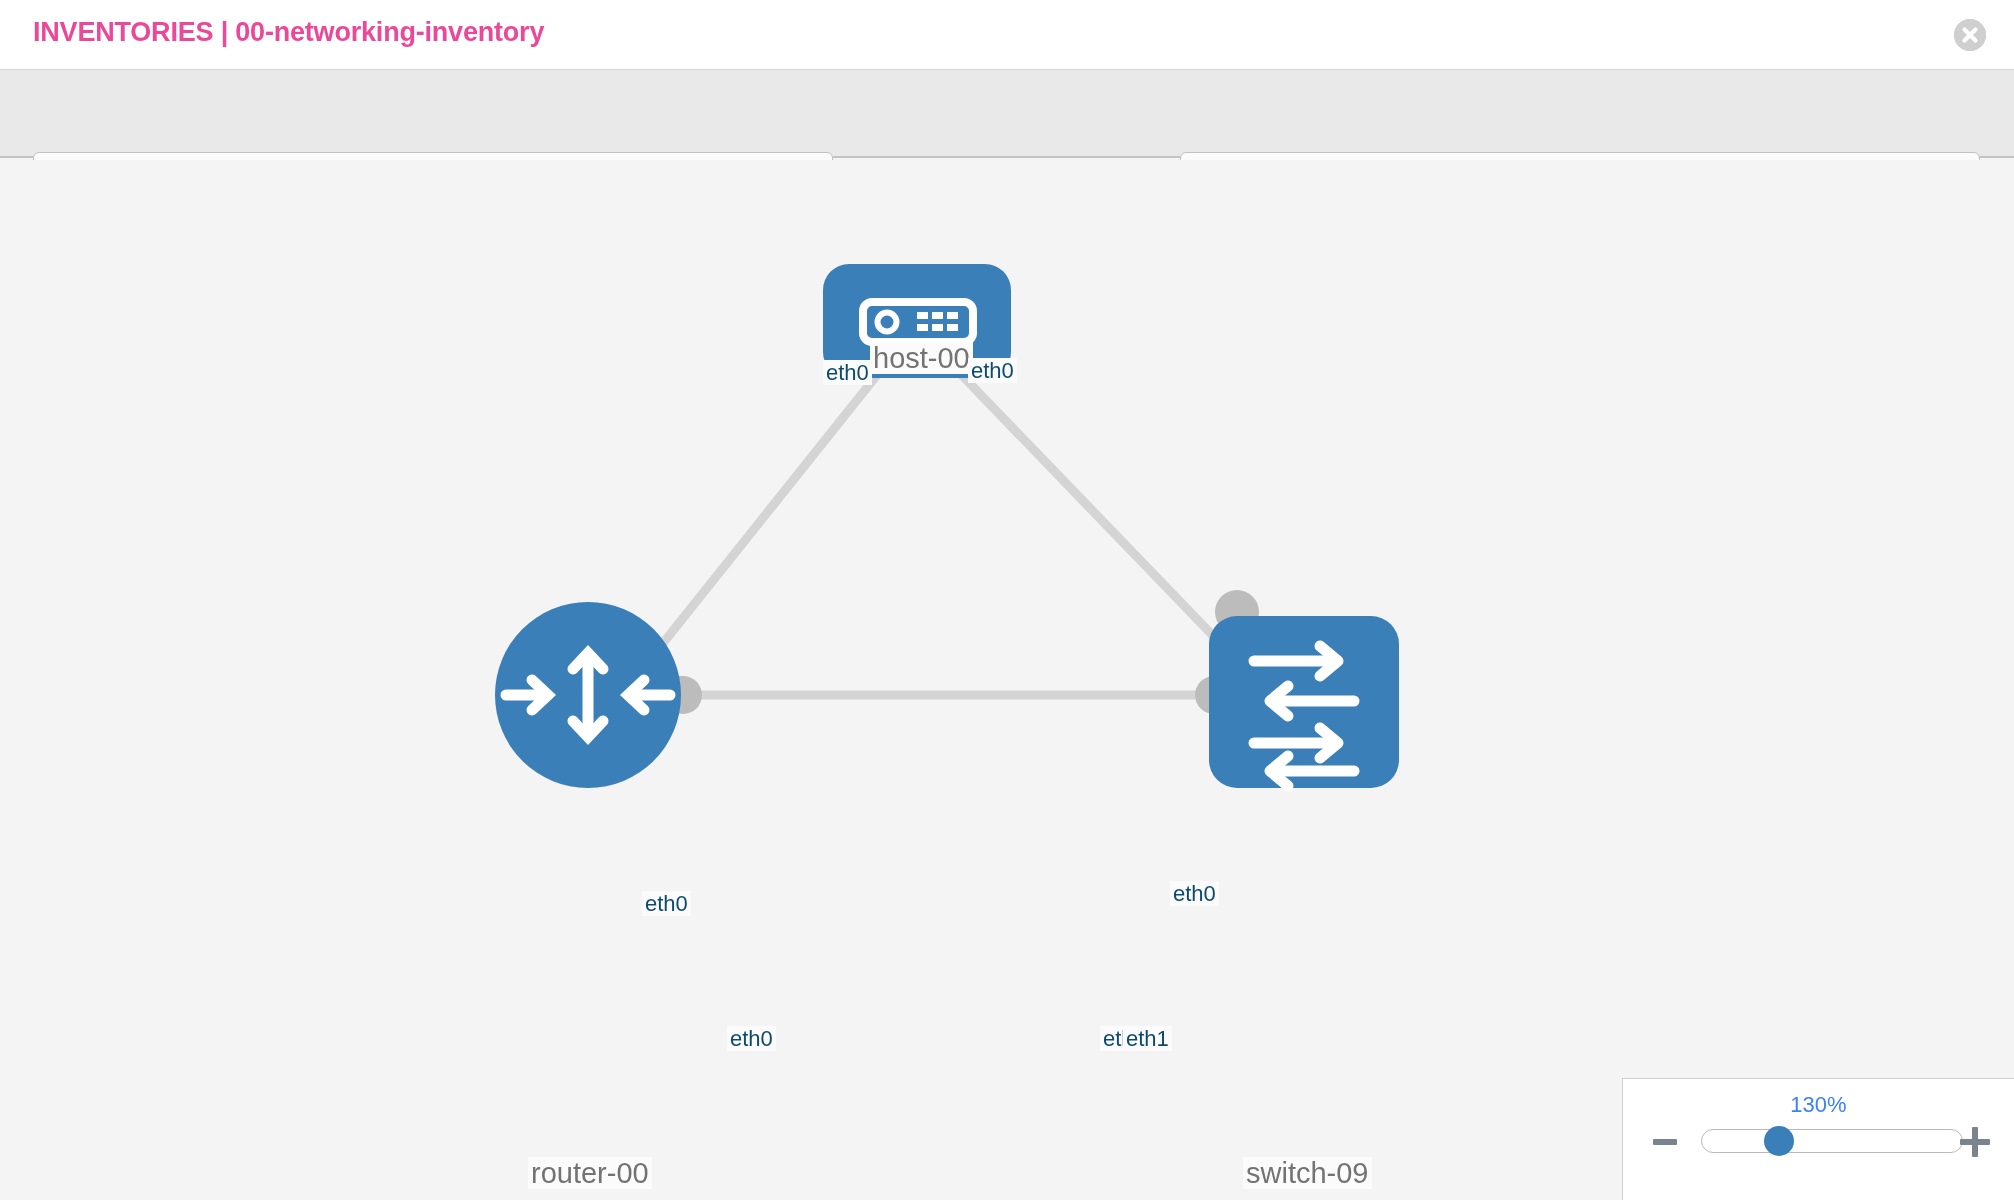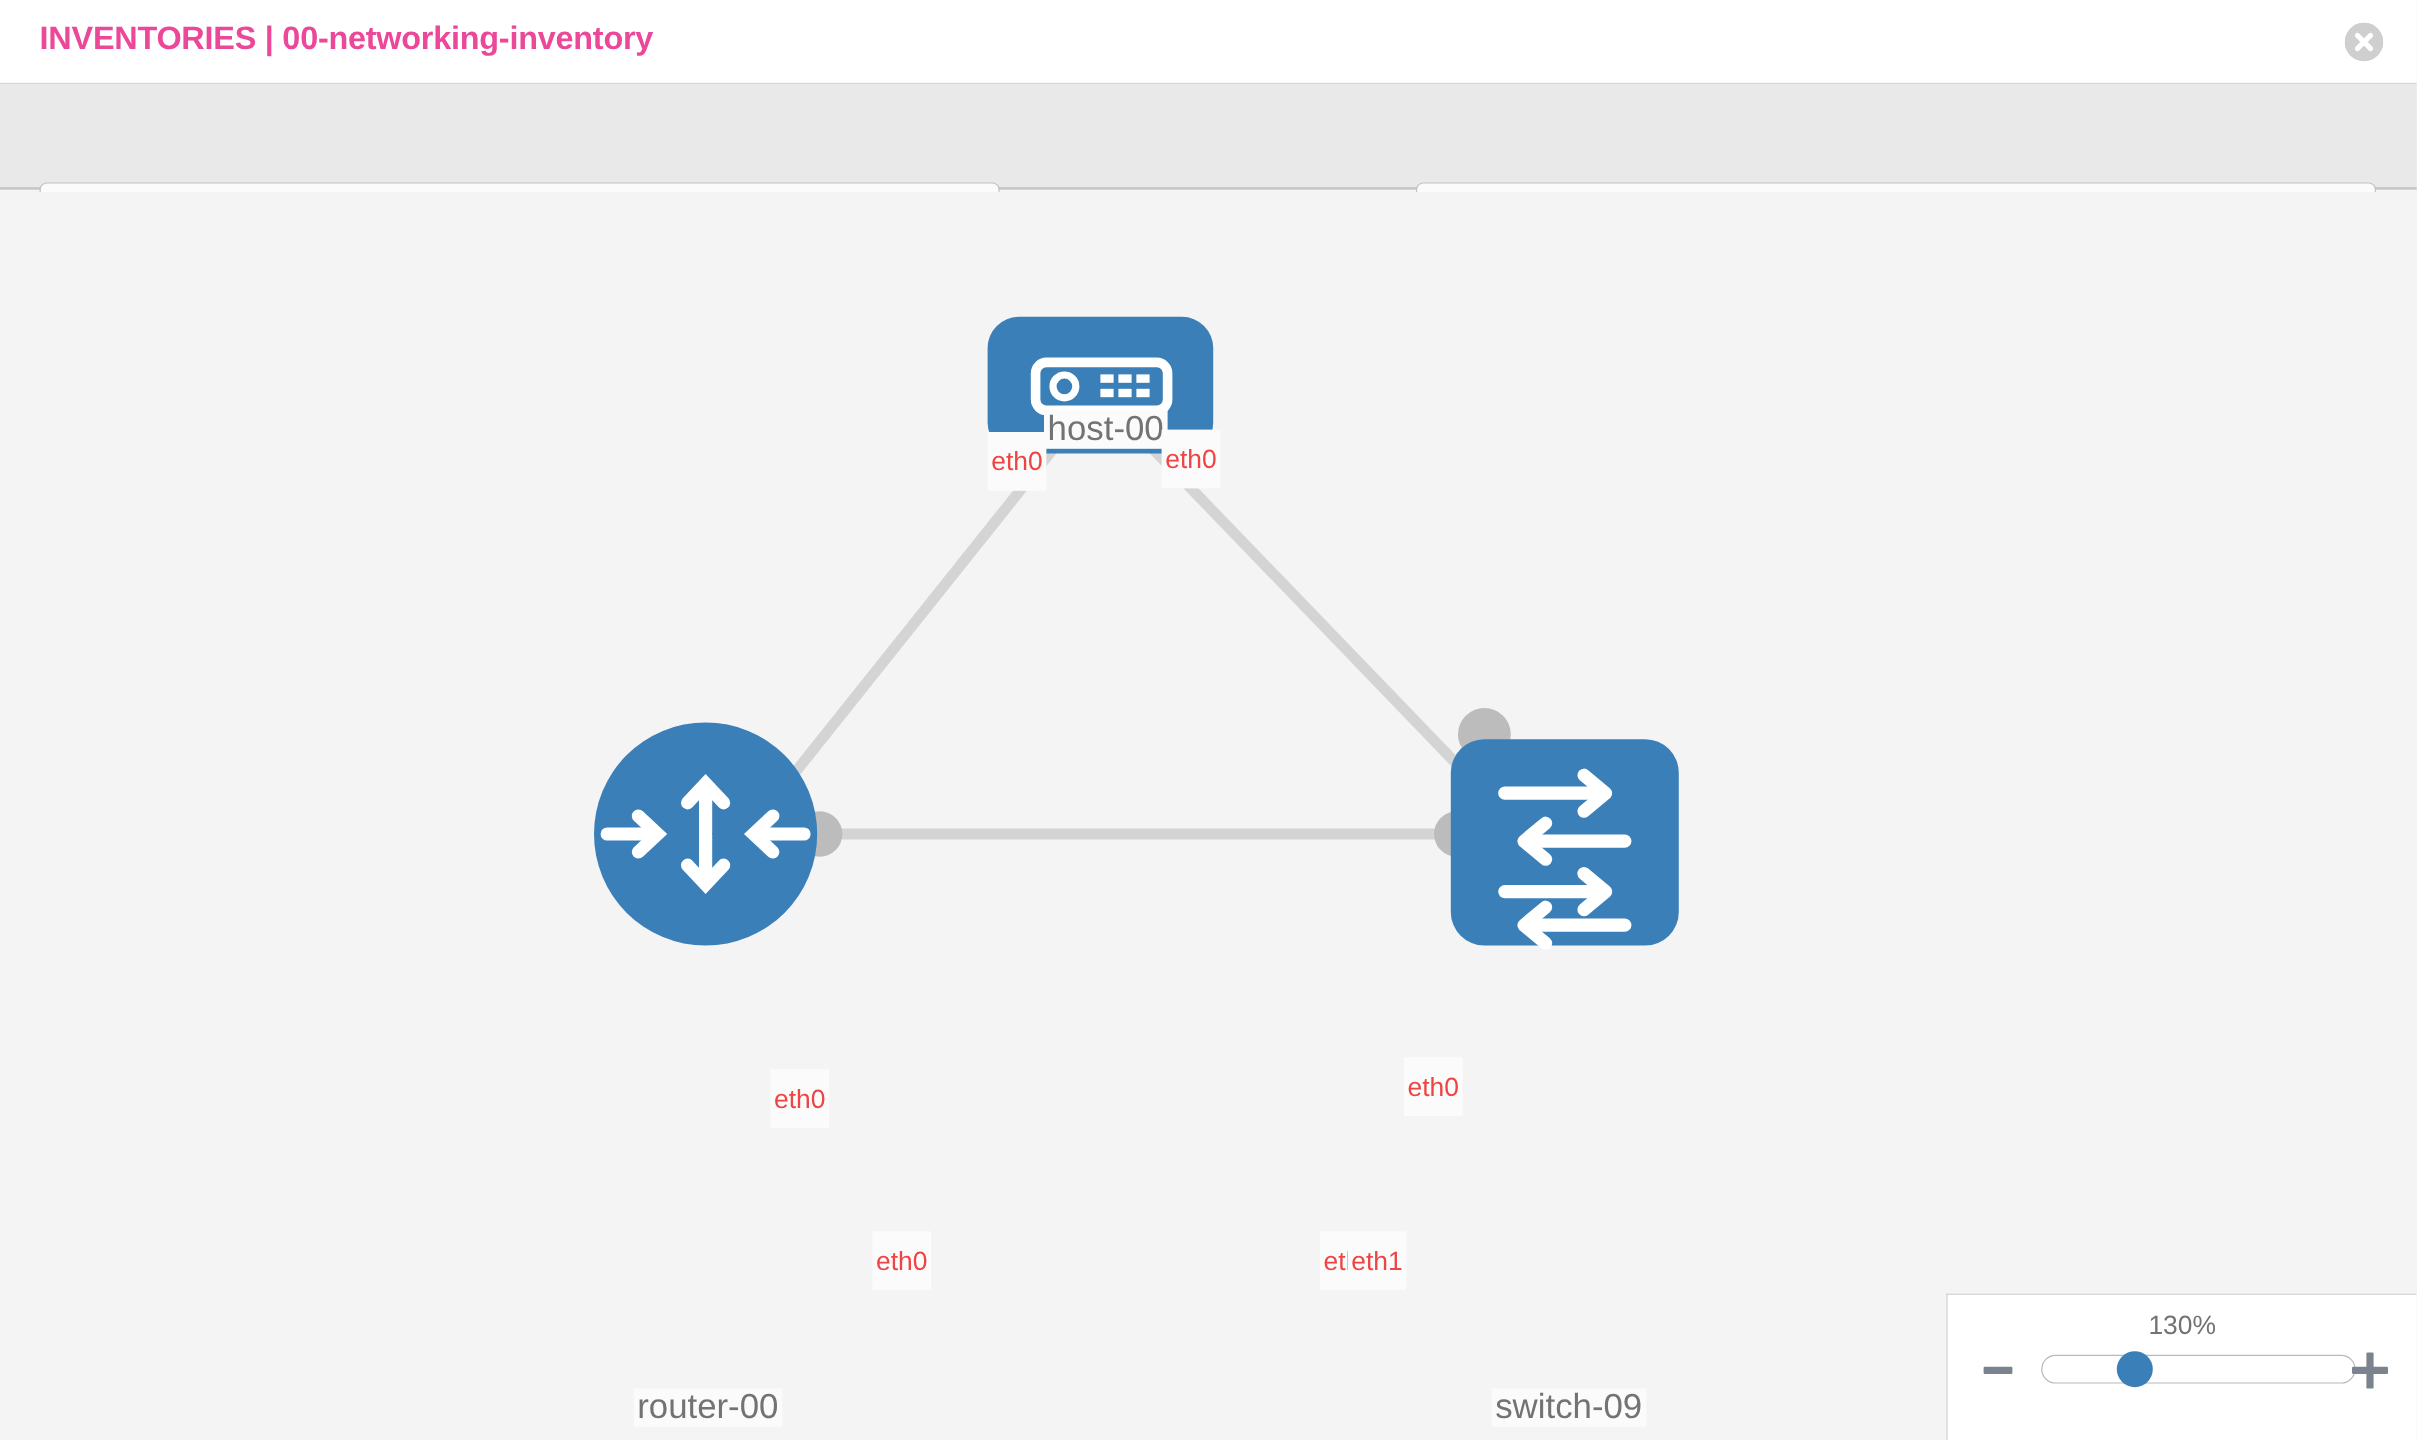--- a/index.html
+++ b/index.html
@@ -87,33 +87,33 @@
 
   
   .nlabel {
     position: absolute;
     background: #fbfbfb;
     color: #737373;
     white-space: nowrap;
     line-height: 1.05;
   }
   .nlabel.device { font-size: 29px; padding: 1px 3px; }
-  .nlabel.iface  { font-size: 22px; padding: 13px 3px; color: #ef4444; }
+  .nlabel.iface  { font-size: 22px; padding: 1px 3px; color: #0c4a6e; }
 
   
   .zoom-panel {
     position: absolute; right: 0; bottom: 0;
     width: 392px; height: 122px;
     background: #ffffff;
     border-top: 1px solid #d0d0d0;
     border-left: 1px solid #d0d0d0;
   }
   .zoom-value {
     position: absolute; left: 0; right: 0; top: 13px;
-    text-align: center; font-size: 22px; color: #737373;
+    text-align: center; font-size: 22px; color: #3b82f6;
   }
   .zoom-minus {
     position: absolute; left: 30px; top: 60px;
     width: 24px; height: 6px; background: #7b838e; border-radius: 1px;
     cursor: pointer;
   }
   .zoom-plus {
     position: absolute; right: 24px; top: 48px;
     width: 30px; height: 30px; cursor: pointer;
   }

